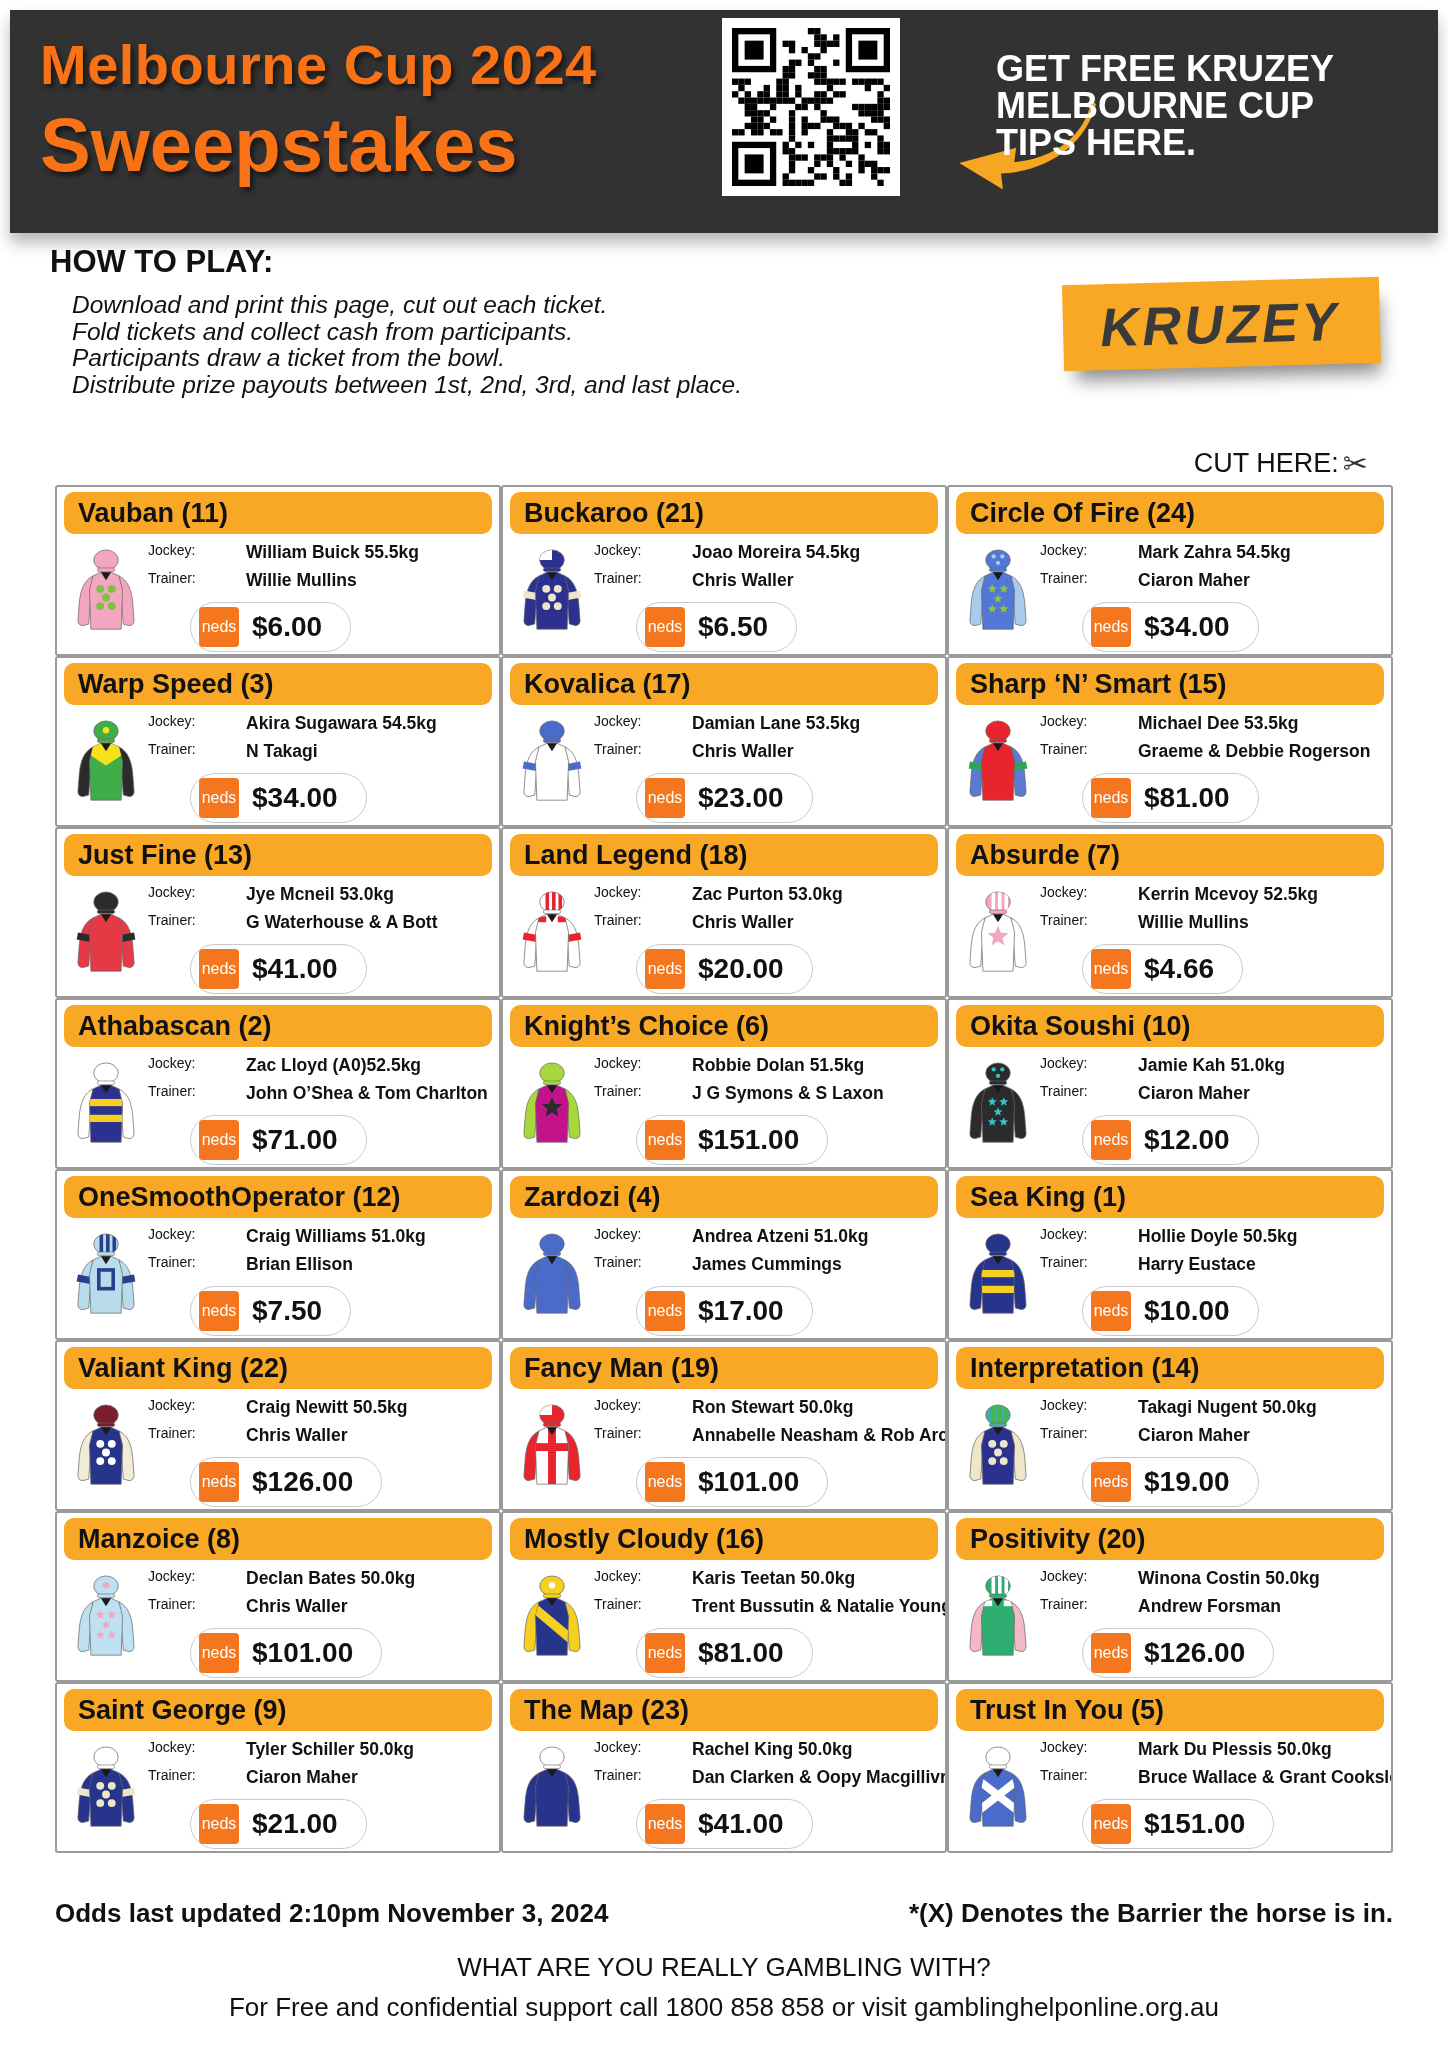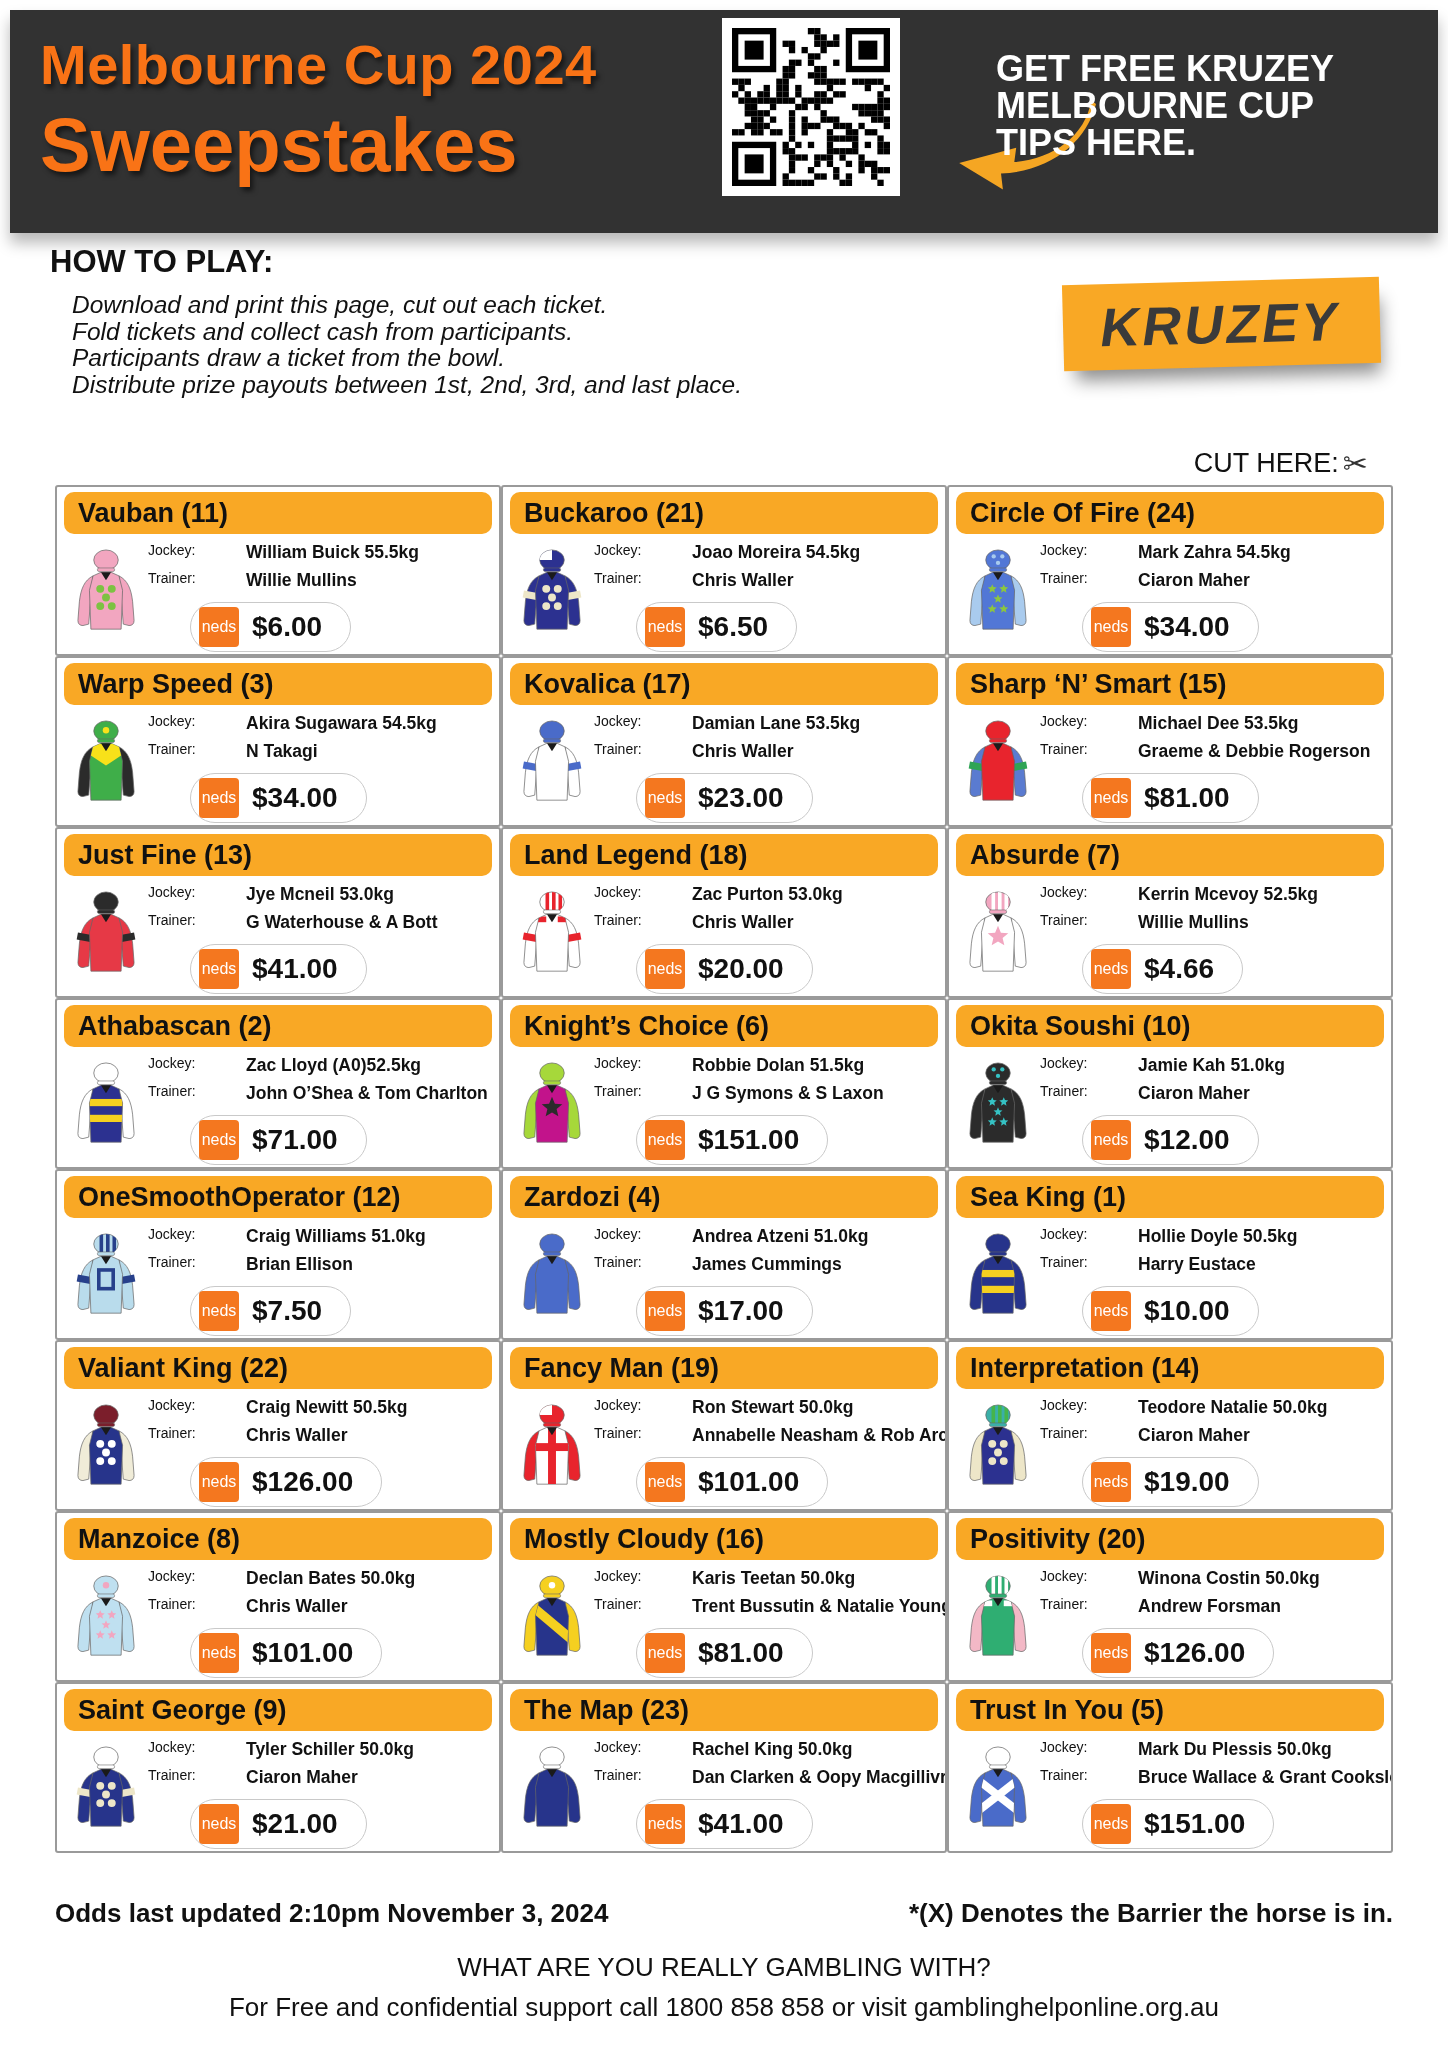--- a/index.html
+++ b/index.html
@@ -1091,21 +1091,21 @@
               <rect x="41" y="1" width="5" height="28" fill="#45B54B"></rect>
               <rect x="50" y="1" width="5" height="28" fill="#45B54B"></rect>
               <rect x="59" y="1" width="5" height="28" fill="#45B54B"></rect>
             </g>
     <rect x="38" y="27" width="24" height="5" rx="2.5" fill="#3BAFA8" stroke="#666" stroke-width="0.8"></rect>
   </svg>
         </div>
       <div class="t-info">
         <div class="t-row">
           <span class="t-lab">Jockey:</span>
-          <span class="t-val">Teodore Natalie 50.0kg</span>
+          <span class="t-val">Takagi Nugent 50.0kg</span>
         </div>
         <div class="t-row">
           <span class="t-lab">Trainer:</span>
           <span class="t-val">Ciaron Maher</span>
         </div>
         <div class="t-odds">
           <span class="neds">neds</span>
           <span class="price">$19.00</span>
         </div>
       </div>

